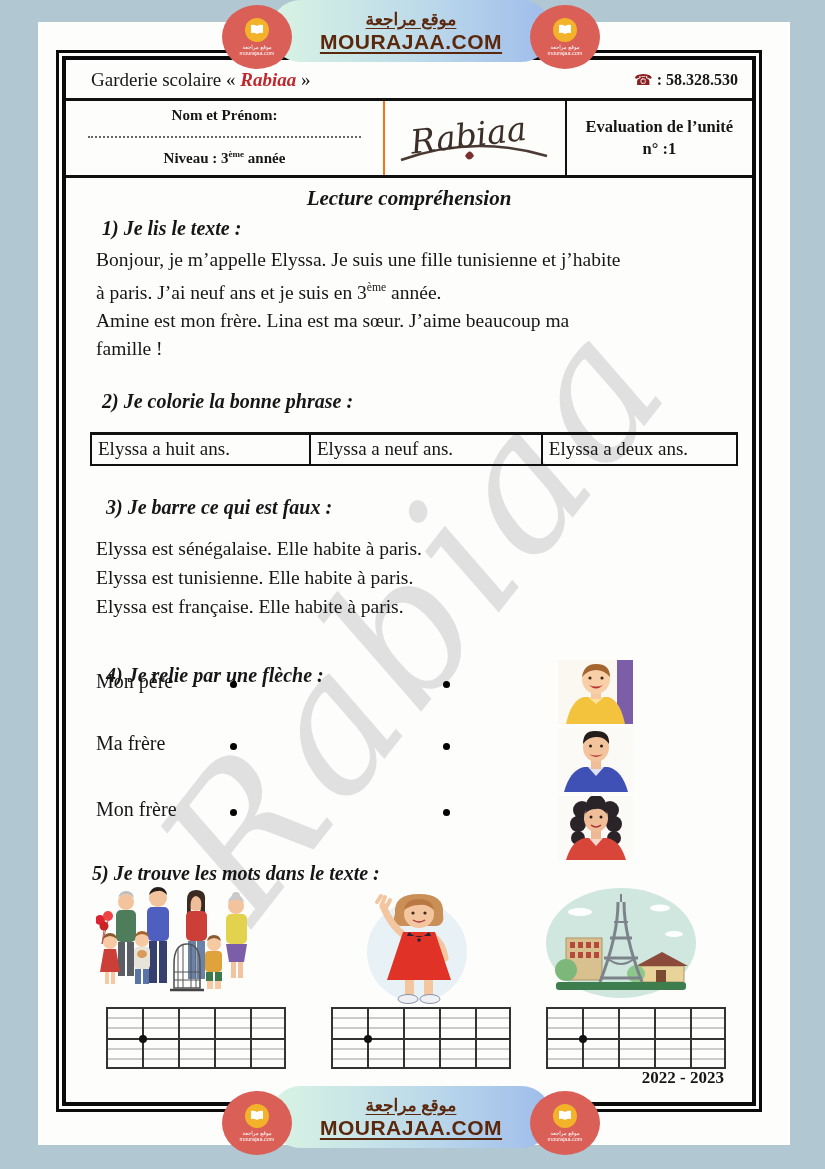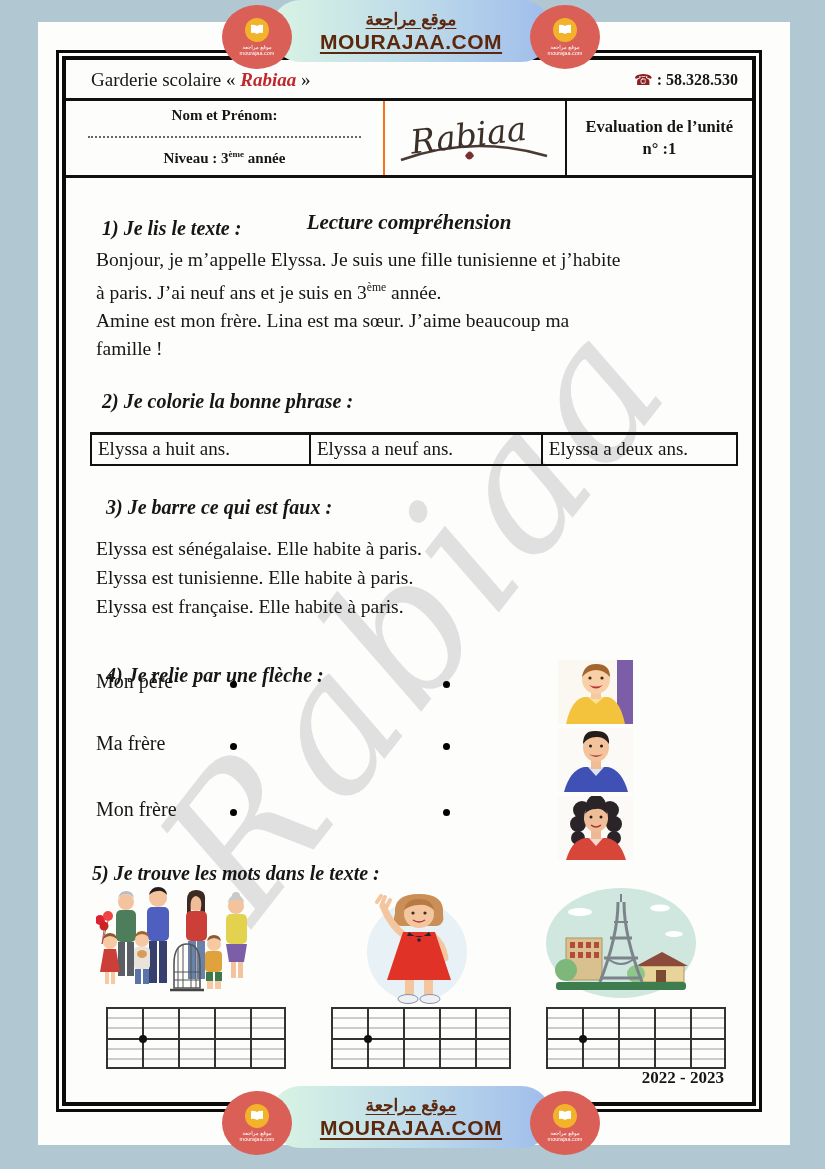--- a/index.html
+++ b/index.html
@@ -60,21 +60,21 @@
   .hdr-cell{box-sizing:border-box;height:100%;}
   .hdr-c1{width:46.5%;border-right:2px solid #f97316;display:flex;flex-direction:column;justify-content:space-between;padding:6px 10px 8px;}
   .hdr-c2{width:26.5%;border-right:2px solid #111;display:flex;align-items:center;justify-content:center;}
   .hdr-c3{width:27%;display:flex;flex-direction:column;align-items:center;justify-content:center;font-weight:bold;font-size:16.5px;line-height:22px;}
   .nomline{font-size:15px;font-weight:bold;text-align:center;}
   .dotline{border-bottom:2px dotted #666;width:92%;margin:0 auto;height:1px;}
   .nivline{font-size:15px;font-weight:bold;text-align:center;}
   sup{font-size:0.6em;}
 
   
-  .doc-title{position:absolute;left:0;top:126px;width:100%;text-align:center;font-size:21px;font-weight:bold;font-style:italic;margin-top:24px;}
+  .doc-title{position:absolute;left:0;top:126px;width:100%;text-align:center;font-size:21px;font-weight:bold;font-style:italic;}
   .h{font-weight:bold;font-style:italic;font-size:20px;}
   .s1h{position:absolute;left:36px;top:157px;}
   .para{position:absolute;left:30px;top:186px;width:630px;font-size:19.5px;line-height:28.2px;}
   .s2h{position:absolute;left:36px;top:330px;}
   .s2table{
     position:absolute;left:24px;top:372px;width:648px;height:34px;
     border:2px solid #111;border-top:3px solid #111;display:flex;box-sizing:border-box;
   }
   .s2cell{box-sizing:border-box;font-size:19px;padding:3px 6px;}
   .s2cell:nth-child(1){width:34%;border-right:2px solid #111;}

